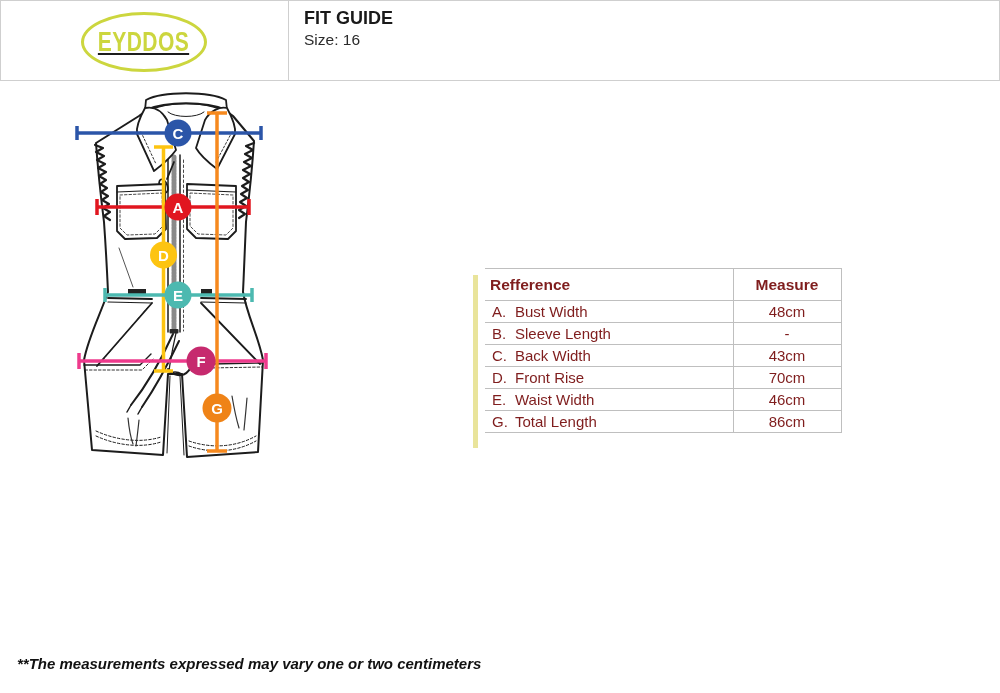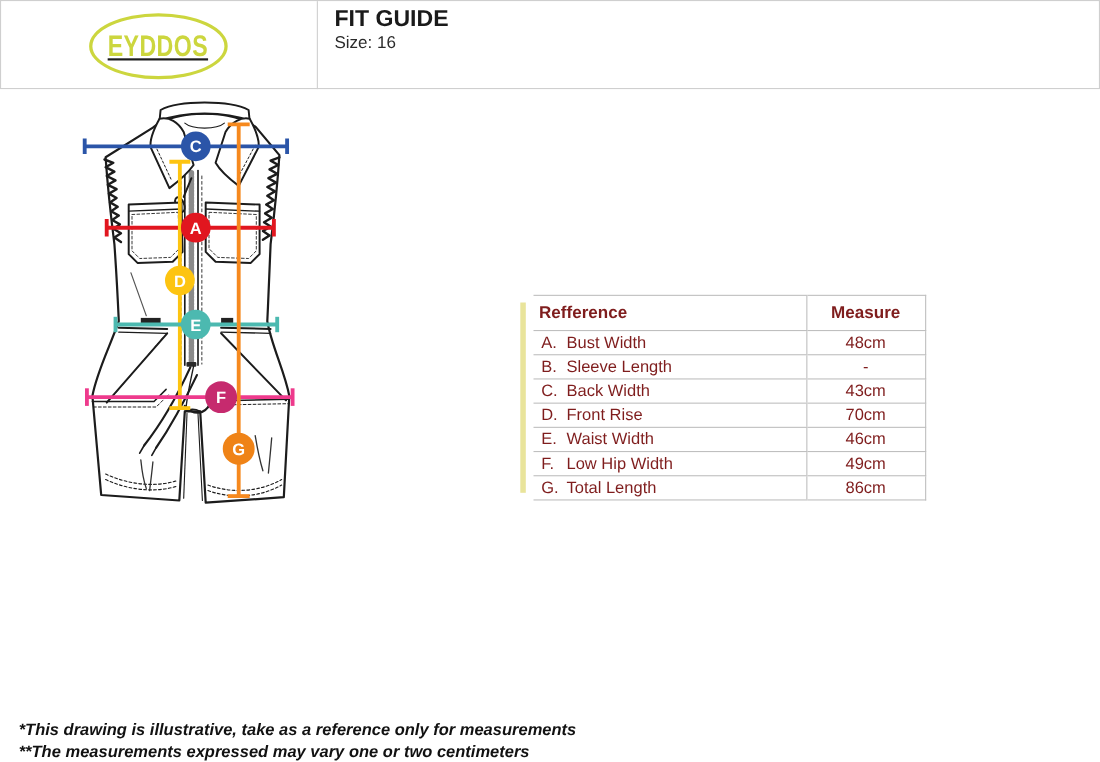--- a/index.html
+++ b/index.html
@@ -5,21 +5,21 @@
   html,body{margin:0;padding:0;background:#fff;}
   .page{position:relative;width:1000px;height:693px;background:#fff;overflow:hidden;
         font-family:"Liberation Sans",sans-serif;color:#1d1d1d;}
   
   .header-box{position:absolute;left:0;top:0;width:998px;height:79px;border:1px solid #cfcfcf;background:#fff;}
   .header-divider{position:absolute;left:287px;top:0;width:1px;height:80px;background:#cfcfcf;}
   .logo-ellipse{position:absolute;left:80px;top:11px;width:120px;height:54px;border:3px solid #ccd63e;
                 border-radius:50%;display:flex;align-items:center;justify-content:center;}
   .logo-text{font-weight:bold;font-size:27px;letter-spacing:.5px;transform:scaleX(.78);color:#ccd63e;}
   .header-text{position:absolute;left:303px;top:6px;line-height:22px;font-size:15.5px;color:#2b2b2b;}
-  .header-title{font-weight:bold;font-size:21px;color:#1a1a1a;}
+  .header-title{font-weight:bold;font-size:18px;color:#1a1a1a;}
   
   .accent-bar{position:absolute;left:473px;top:275px;width:5px;height:173px;background:#e9e49b;}
   .meas-table{position:absolute;left:485px;top:268px;border-collapse:collapse;table-layout:fixed;
               font-size:15px;color:#7f1d1d;}
   .meas-table th{border-top:1px solid #bfbfbf;border-bottom:1px solid #bfbfbf;height:29px;
                  font-weight:bold;font-size:15.5px;}
   .meas-table th.ref-h{text-align:left;padding-left:5px;}
   .meas-table th.meas-h,.meas-table td.meas-cell{border-left:1px solid #bfbfbf;border-right:1px solid #bfbfbf;
                  text-align:center;}
   .meas-table td{border-bottom:1px solid #bfbfbf;height:21px;padding:0;}
@@ -243,34 +243,27 @@
       <td class="meas-cell">70cm</td>
     </tr>
 
     <tr>
       <td class="ref-cell">
         <span class="ref-letter">E.</span><span>Waist Width</span>
       </td>
       <td class="meas-cell">46cm</td>
     </tr>
 
-    <tr>
-      <td class="ref-cell">
-        <span class="ref-letter">F.</span><span>Low Hip Width</span>
-      </td>
-      <td class="meas-cell">49cm</td>
-    </tr>
 
     <tr>
       <td class="ref-cell">
         <span class="ref-letter">G.</span><span>Total Length</span>
       </td>
       <td class="meas-cell">86cm</td>
     </tr>
   </tbody>
   </table>
 
   <div class="notes">
-    <div>*This drawing is illustrative, take as a reference only for measurements</div>
     <div>**The measurements expressed may vary one or two centimeters</div>
   </div>
 
 </div>
 
 </body></html>

